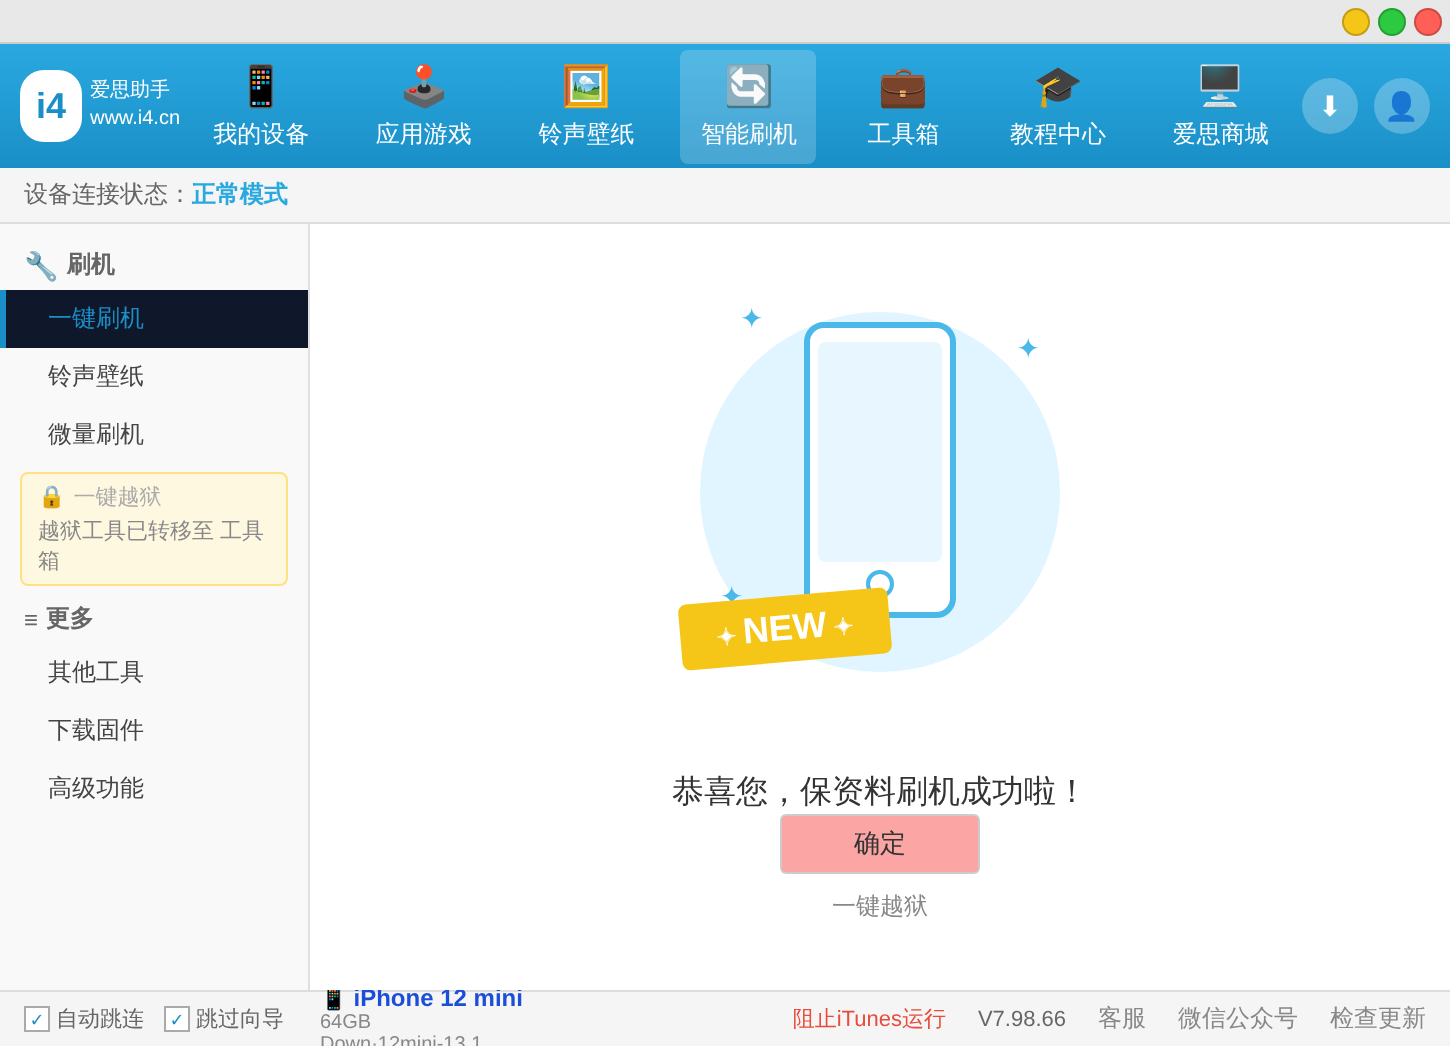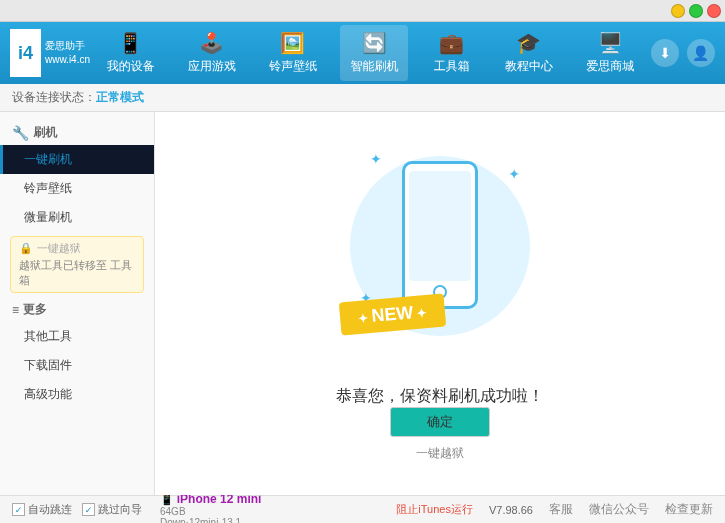--- a/index.html
+++ b/index.html
@@ -35,23 +35,23 @@
       align-items: center;
       padding: 0 10px;
     }
     .logo {
       display: flex;
       align-items: center;
       width: 80px;
       flex-shrink: 0;
     }
     .logo-icon {
-      width: 36px; height: 48px;
+      width: 36px; height: 36px;
       background: white;
-      border-radius: 0;
+      border-radius: 12px;
       display: flex; align-items: center; justify-content: center;
       margin-right: 4px;
     }
     .logo-icon span { color: #1a8fc7; font-weight: bold; font-size: 18px; }
     .logo-text { color: white; font-size: 10px; line-height: 1.4; }
 
     .nav-items {
       display: flex;
       flex: 1;
       justify-content: space-around;
@@ -221,21 +221,21 @@
     .success-text {
       font-size: 16px;
       color: #333;
       font-weight: normal;
     }
 
     .confirm-btn {
       width: 100px;
       height: 30px;
       border: 1px solid #ccc;
-      background: #14b8a6;
+      background: #fca5a5;
       color: #333;
       font-size: 13px;
       cursor: pointer;
       border-radius: 3px;
       margin-bottom: 8px;
     }
 
     .day-link {
       font-size: 12px;
       color: #888;
@@ -258,21 +258,21 @@
       flex: 1;
     }
     .checkbox-item {
       display: flex; align-items: center; gap: 3px;
       cursor: pointer;
     }
 
     .device-info {
       margin-left: 10px;
     }
-    .device-name { color: #a21caf; font-weight: bold; font-size: 12px; margin-top: 11px; }
+    .device-name { color: #1d4ed8; font-weight: bold; font-size: 12px; margin-top: 11px; }
     .device-sub { font-size: 10px; color: #888; }
 
     .bottom-right {
       display: flex; align-items: center; gap: 16px;
       font-size: 11px; color: #666; margin-left: 44px;
     }
     .itunes-status { color: #e74c3c; }
 
     
     .cb-box {

